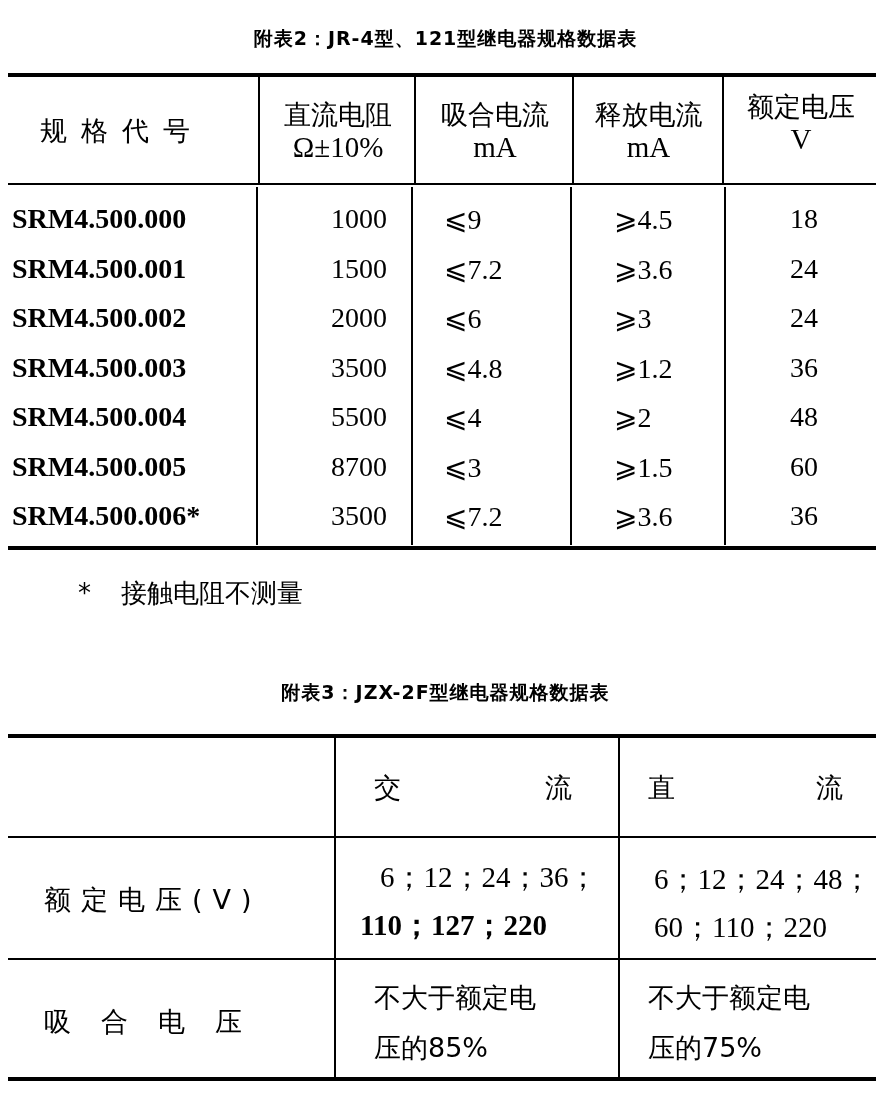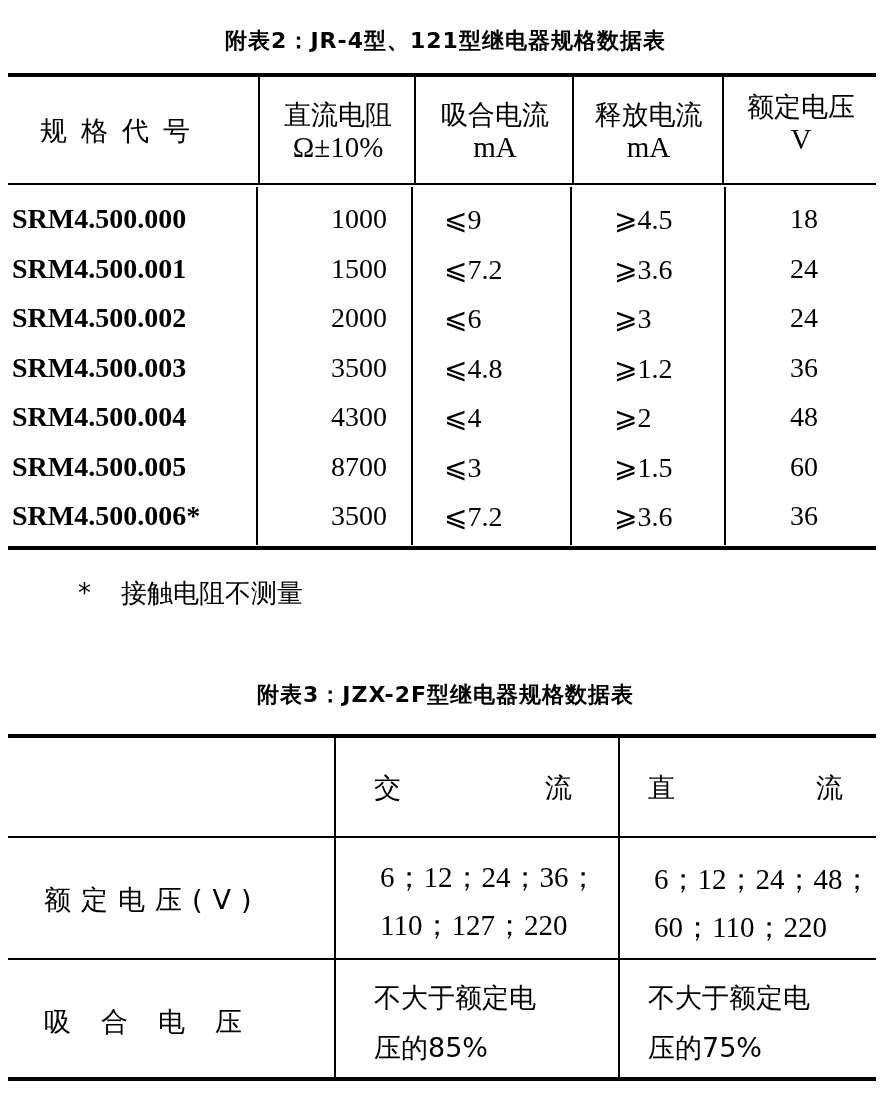--- a/index.html
+++ b/index.html
@@ -3,21 +3,21 @@
 <meta charset="utf-8">
 <style>
   html, body { margin: 0; padding: 0; background: #ffffff; }
   body {
     width: 891px; height: 1096px; position: relative; overflow: hidden;
     color: #000000;
     font-family: "DejaVu Serif", "Liberation Serif", serif;
   }
   .title {
     position: absolute; left: 0; width: 891px; text-align: center;
-    font-weight: bold; font-size: 22px; letter-spacing: 1px;
+    font-weight: bold; font-size: 19px; letter-spacing: 1px;
     font-family: "DejaVu Sans", "Liberation Sans", sans-serif;
   }
   .title1 { top: 26px; }
   .title2 { top: 680px; }
   .rule { position: absolute; left: 8px; width: 868px; background: #000; }
   .thick { height: 4px; }
   .thin { height: 2px; }
   .vline { position: absolute; width: 2px; background: #000; }
 
   
@@ -109,21 +109,21 @@
 </div>
 <div class="row1" style="top:352px;">
   <span class="c-code">SRM4.500.003</span>
   <span class="c-res">3500</span>
   <span class="c-pull">⩽4.8</span>
   <span class="c-rel">⩾1.2</span>
   <span class="c-volt">36</span>
 </div>
 <div class="row1" style="top:401px;">
   <span class="c-code">SRM4.500.004</span>
-  <span class="c-res">4300</span>
+  <span class="c-res">5500</span>
   <span class="c-pull">⩽4</span>
   <span class="c-rel">⩾2</span>
   <span class="c-volt">48</span>
 </div>
 <div class="row1" style="top:451px;">
   <span class="c-code">SRM4.500.005</span>
   <span class="c-res">8700</span>
   <span class="c-pull">⩽3</span>
   <span class="c-rel">⩾1.5</span>
   <span class="c-volt">60</span>
@@ -151,21 +151,21 @@
 
 <div class="t2cell" style="left:374px; top:770px;">交</div>
 <div class="t2cell" style="left:545px; top:770px;">流</div>
 <div class="t2cell" style="left:648px; top:770px;">直</div>
 <div class="t2cell" style="left:816px; top:770px;">流</div>
 
 <div class="rule thin" style="top:836px;"></div>
 
 <div class="t2cell" style="left:44px; top:882px; letter-spacing:10px;">额定电压(V)</div>
 <div class="t2cell t2num" style="left:380px; top:858px;">6；12；24；36；</div>
-<div class="t2cell t2num" style="left:380px; top:906px;">110；127；220</div>
+<div class="t2cell t2num" style="left:360px; top:906px;font-weight:bold;">110；127；220</div>
 <div class="t2cell t2num" style="left:654px; top:860px;text-align:right;">6；12；24；48；</div>
 <div class="t2cell t2num" style="left:654px; top:908px;">60；110；220</div>
 
 <div class="rule thin" style="top:958px;"></div>
 
 <div class="t2cell" style="left:44px; top:1004px; letter-spacing:30px;">吸合电压</div>
 <div class="t2cell" style="left:374px; top:980px;">不大于额定电</div>
 <div class="t2cell" style="left:374px; top:1030px;">压的85%</div>
 <div class="t2cell" style="left:648px; top:980px;">不大于额定电</div>
 <div class="t2cell" style="left:648px; top:1030px;">压的75%</div>

